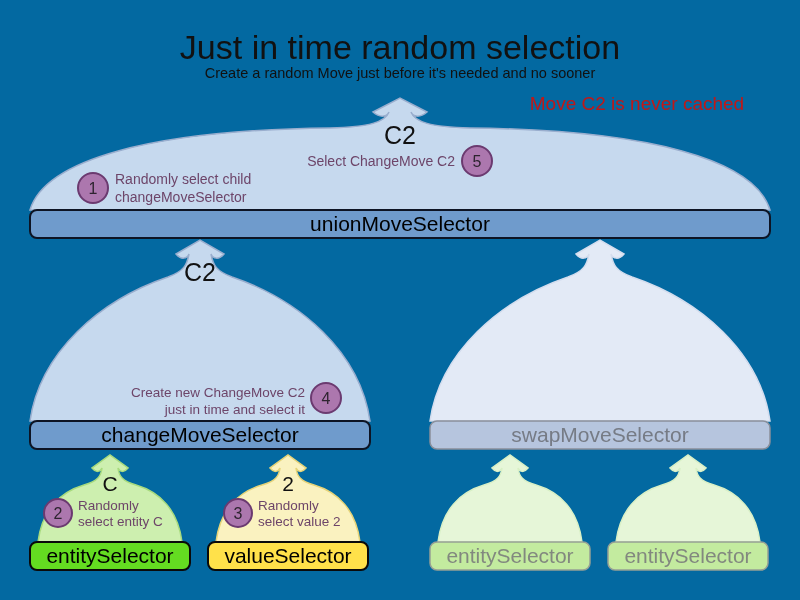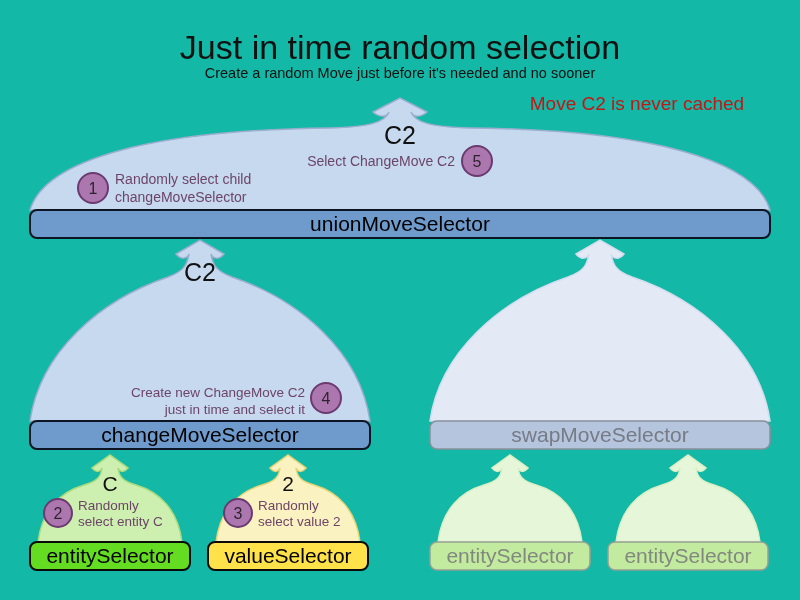--- a/index.html
+++ b/index.html
@@ -1,16 +1,16 @@
 <!DOCTYPE html>
 <html><head>
 <meta charset="utf-8">
 <style>
   html,body{margin:0;padding:0;background:#fff;}
-  #stage{position:relative;width:800px;height:600px;background:#14b8a6;overflow:hidden;
+  #stage{position:relative;width:800px;height:600px;background:#0369a1;overflow:hidden;
          font-family:"Liberation Sans",sans-serif;}
   svg{display:block;}
   text{font-family:"Liberation Sans",sans-serif;}
   .title-t{font-size:34px;fill:#111;}
   .subtitle-t{font-size:14.5px;fill:#111;}
   .note-t{font-size:19px;fill:#C01818;}
   .bell-blue{fill:#C6D9EE;stroke:#9AAECE;stroke-width:1.5;}
   .bell-blue-faded{fill:#E3EAF6;stroke:#D4DDEE;stroke-width:1.5;}
   .bell-green{fill:#CDEFAF;stroke:#A8DB7E;stroke-width:1.5;}
   .bell-green-faded{fill:#E6F6D8;stroke:#D9F0C6;stroke-width:1.5;}

